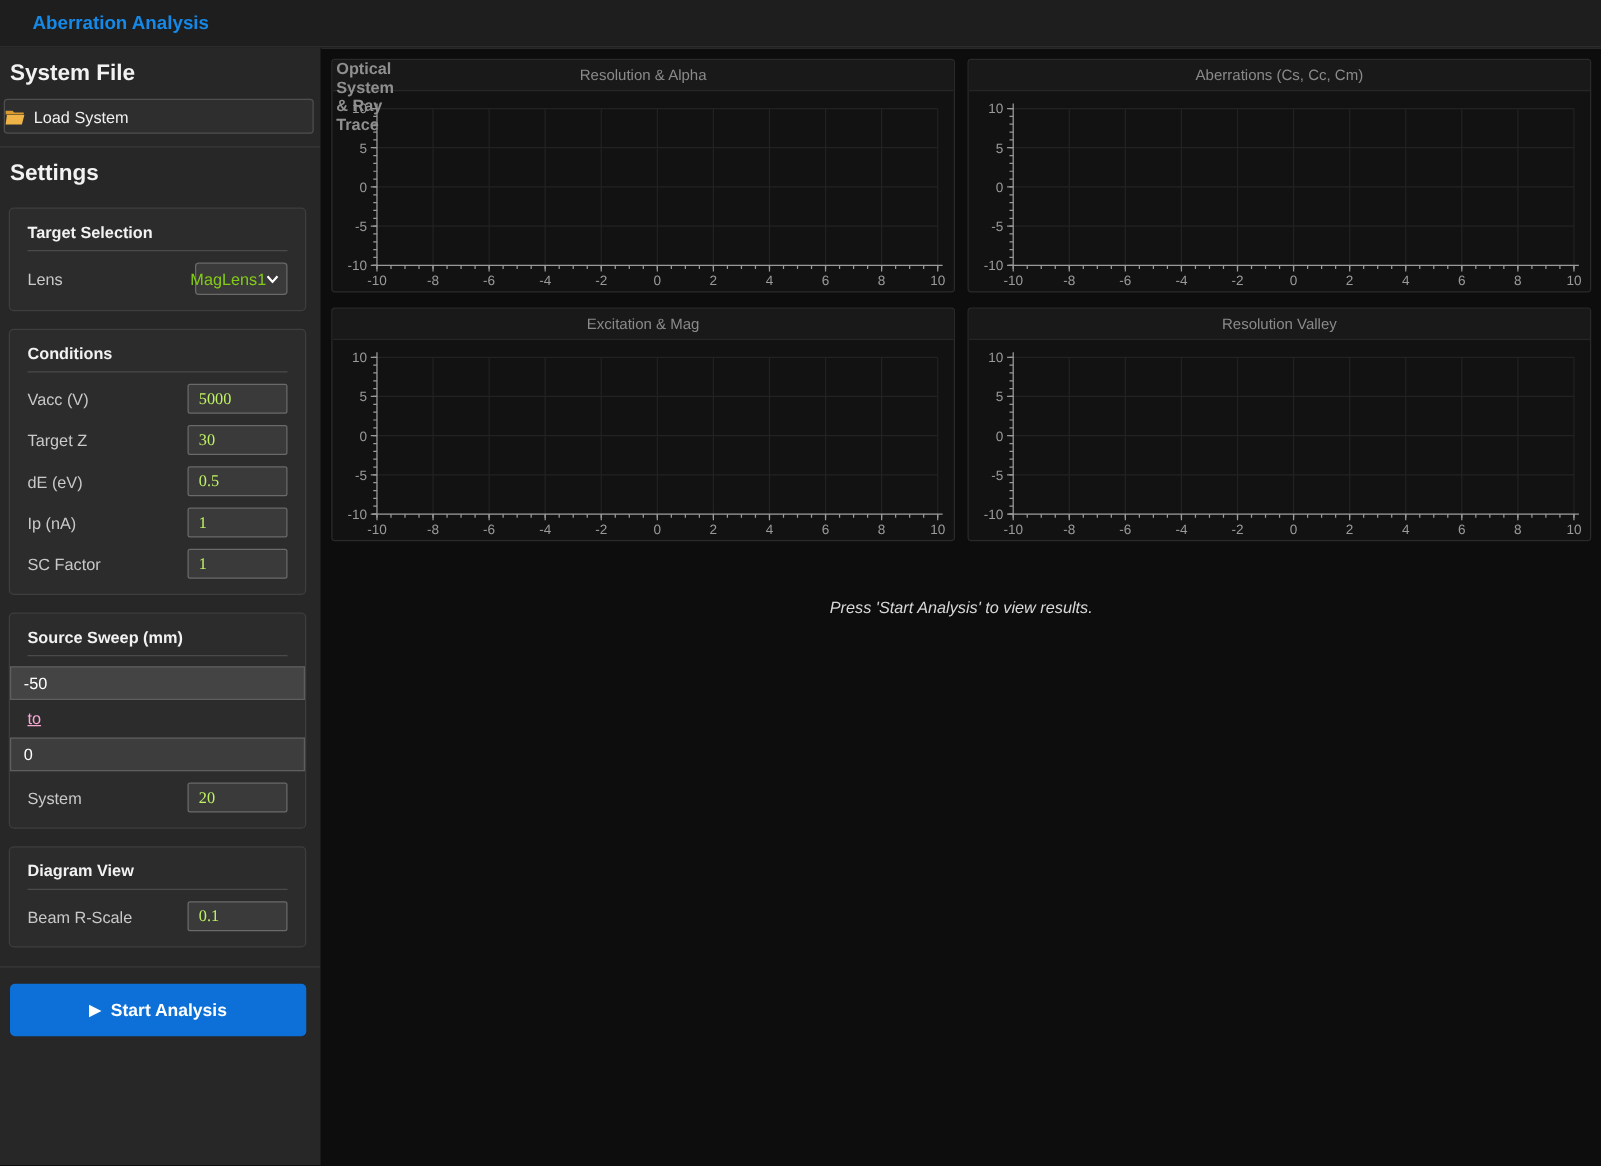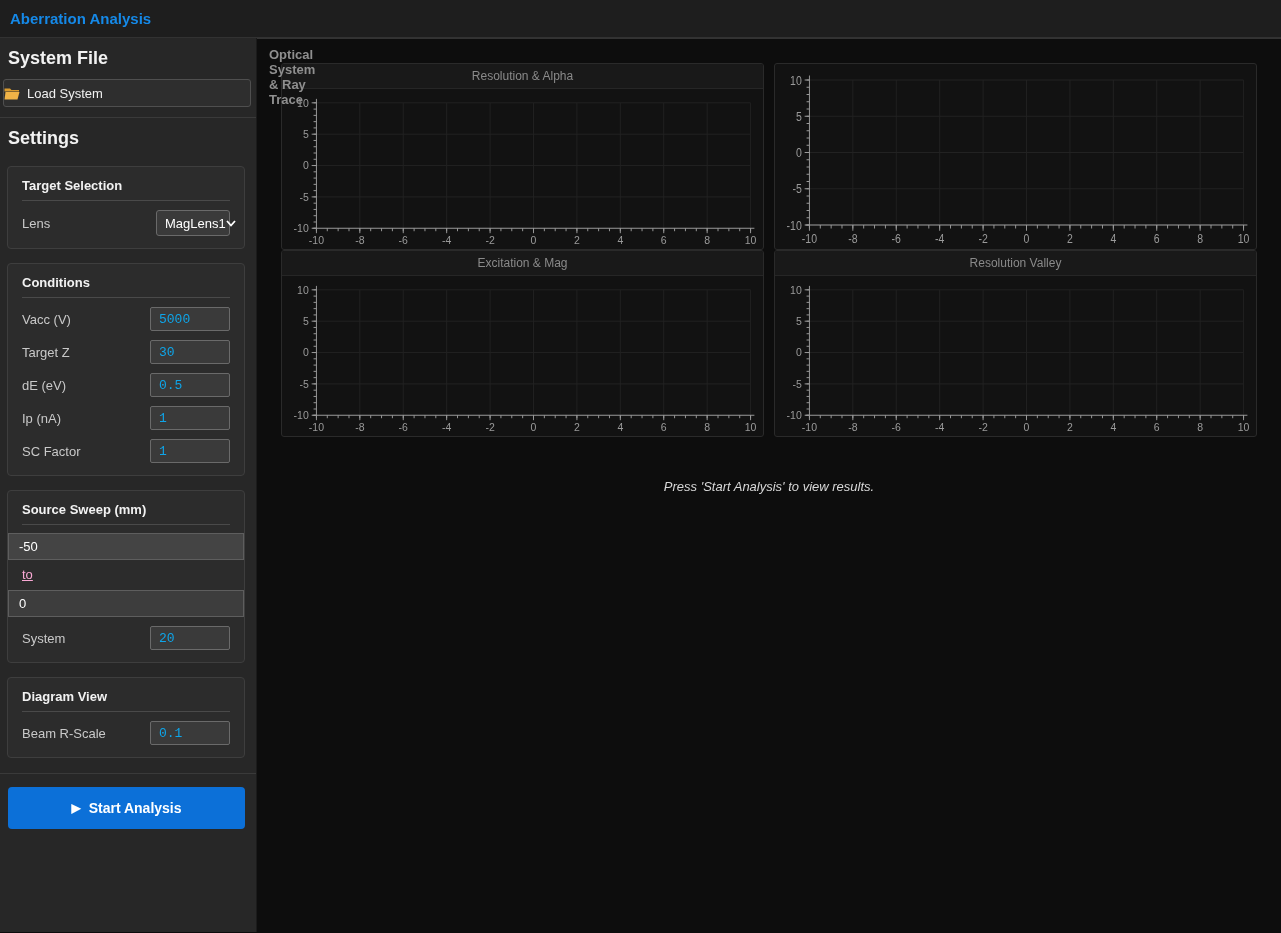--- a/index.html
+++ b/index.html
@@ -1,63 +1,63 @@
 <!DOCTYPE html>
 <html><head>
 <meta charset="utf-8">
 <style>
   * { margin:0; padding:0; box-sizing:border-box; }
   html,body { width:1281px; height:933px; overflow:hidden; background:#0c0c0c;
               font-family:"Liberation Sans", sans-serif; }
   
   .topbar { height:38px; background:#1e1e1e; border-bottom:1px solid #323232;
-            display:flex; align-items:center; padding-left:10px; }
+            display:flex; align-items:center; padding-left:26px; }
   .topbar .app-title { color:#1589e8; font-size:15px; font-weight:bold; }
   
   .app-body { display:flex; height:894px; }
   .sidebar { width:257px; background:#272727; border-right:1px solid #1b1b1b;
              display:flex; flex-direction:column; }
   .main { flex:1; display:flex; background:#0c0c0c; min-width:0; }
   
   .section-label { color:#f2f2f2; font-size:18px; font-weight:bold; padding:10px 8px 8px 8px; }
   .side-divider { border:none; border-top:1px solid #3a3a3a; margin-top:10px; }
   .load-btn { margin:2px 5px 0 3px; height:28px; background:#2e2e2e; border:1px solid #4f4f4f;
               border-radius:3px; color:#f0f0f0; font-size:13px; display:flex; align-items:center;
               gap:7px; cursor:pointer; width:calc(100% - 8px); }
   .panel { margin:9px 11px 5px 7px; background:#2c2c2c; border:1px solid #3e3e3e;
            border-radius:4px; padding:11px 14px 12px 14px; }
   .panel-title { color:#f2f2f2; font-size:13px; font-weight:bold; padding-bottom:7px;
                  border-bottom:1px solid #4a4a4a; margin-bottom:8px; }
   .row { display:flex; justify-content:space-between; align-items:center; margin-top:9px; }
   .row label { color:#c9c9c9; font-size:13px;text-align:center; }
   .row input { width:80px; height:24px; background:#3a3a3a; border:1px solid #6a6a6a;
-               border-radius:2px; color:#0ea5e9; font-size:13px; padding:0 8px;
-               font-family:Liberation Mono, monospace; }
+               border-radius:2px; color:#bef264; font-size:13px; padding:0 8px;
+               font-family:Liberation Serif, serif; }
   .select-box { width:74px; height:26px; background:#3a3a3a; border:1px solid #6a6a6a;
-                border-radius:3px; color:#ffffff; font-size:13px; display:flex; align-items:center;
-                justify-content:flex-start; padding:0 6px 0 8px; cursor:pointer; }
+                border-radius:3px; color:#84cc16; font-size:13px; display:flex; align-items:center;
+                justify-content:flex-end; padding:0 6px 0 8px; cursor:pointer; }
   .sweep-input { display:block; width:calc(100% + 28px); margin:8px -14px 0 -14px; height:27px;
                  background:#3d3d3d; border:1px solid #5e5e5e; color:#fff; font-size:13px;
                  padding:0 10px; font-family:"Liberation Sans", sans-serif; }
   .sweep-input.first { background:#444; }
   .to-label { display:block; color:#f9a8d4; font-size:13px; margin:7px 0 0 0;text-decoration:underline; }
   .start-btn { margin:13px 11px 0 8px; height:42px; width:calc(100% - 19px); background:#0c70d8;
                border:none; border-radius:4px; color:#fff; font-size:14px; font-weight:bold;
                display:flex; align-items:center; justify-content:center; gap:8px; cursor:pointer; }
   .play-glyph { font-size:12px; }
   
   .ray-panel { height:315px; background:#141414; border-bottom:1px solid #3a3a3a; position:relative; }
   .ray-title { position:absolute; top:9px; left:12px; color:#8f8f8f; font-size:13px;
                font-weight:bold; z-index:3; }
   .ray-svg { position:absolute; inset:0; width:100%; height:100%; }
   .gap-region { height:182px; background:#0c0c0c; }
   
   .results { flex:1; min-height:0; position:relative; border-top:1px solid #333;
-             background:#0d0d0d; padding:24px; display:grid;
-             grid-template-columns:1fr 1fr; gap:0 10px; grid-auto-rows:187px; overflow:hidden; }
+             background:#0d0d0d; padding:8px; display:grid;
+             grid-template-columns:1fr 1fr; gap:12px 10px; grid-auto-rows:187px; overflow:hidden; }
   .chart-panel { background:#121212; border:1px solid #2a2a2a; border-radius:3px;
                  overflow:hidden; display:flex; flex-direction:column; }
   .chart-header { height:25px; background:#191919; border-bottom:1px solid #262626;
                   display:flex; align-items:center; justify-content:center;
                   color:#8a8a8a; font-size:12px; flex:0 0 25px; }
   .chart-plot { flex:1; width:100%; }
   .results-message { position:absolute; top:50%; left:50%; transform:translate(-50%,-50%);
                      color:#d8d8d8; font-size:13px; font-style:italic; z-index:6; }
 </style>
 </head>
@@ -274,20 +274,21 @@
             <text x="28" y="113.25" text-anchor="end" fill="#9a9a9a" font-size="11" font-family="Liberation Sans, sans-serif">-5</text>
             <line x1="31" y1="77.5" x2="36" y2="77.5" stroke="#9a9a9a" stroke-width="1"></line>
             <text x="28" y="81.5" text-anchor="end" fill="#9a9a9a" font-size="11" font-family="Liberation Sans, sans-serif">0</text>
             <line x1="31" y1="45.75" x2="36" y2="45.75" stroke="#9a9a9a" stroke-width="1"></line>
             <text x="28" y="49.75" text-anchor="end" fill="#9a9a9a" font-size="11" font-family="Liberation Sans, sans-serif">5</text>
             <line x1="31" y1="14" x2="36" y2="14" stroke="#9a9a9a" stroke-width="1"></line>
             <text x="28" y="18" text-anchor="end" fill="#9a9a9a" font-size="11" font-family="Liberation Sans, sans-serif">10</text>
           </svg>
       </div>
       <div class="chart-panel">
+        <div class="chart-header">Aberrations (Cs, Cc, Cm)</div>
         <svg class="chart-plot" viewBox="0 0 503 162" preserveAspectRatio="none">
             <line x1="36" y1="14" x2="36" y2="141" stroke="#222222" stroke-width="1"></line>
             <line x1="81.4" y1="14" x2="81.4" y2="141" stroke="#222222" stroke-width="1"></line>
             <line x1="126.80000000000001" y1="14" x2="126.80000000000001" y2="141" stroke="#222222" stroke-width="1"></line>
             <line x1="172.2" y1="14" x2="172.2" y2="141" stroke="#222222" stroke-width="1"></line>
             <line x1="217.60000000000002" y1="14" x2="217.60000000000002" y2="141" stroke="#222222" stroke-width="1"></line>
             <line x1="263" y1="14" x2="263" y2="141" stroke="#222222" stroke-width="1"></line>
             <line x1="308.4" y1="14" x2="308.4" y2="141" stroke="#222222" stroke-width="1"></line>
             <line x1="353.79999999999995" y1="14" x2="353.79999999999995" y2="141" stroke="#222222" stroke-width="1"></line>
             <line x1="399.20000000000005" y1="14" x2="399.20000000000005" y2="141" stroke="#222222" stroke-width="1"></line>

